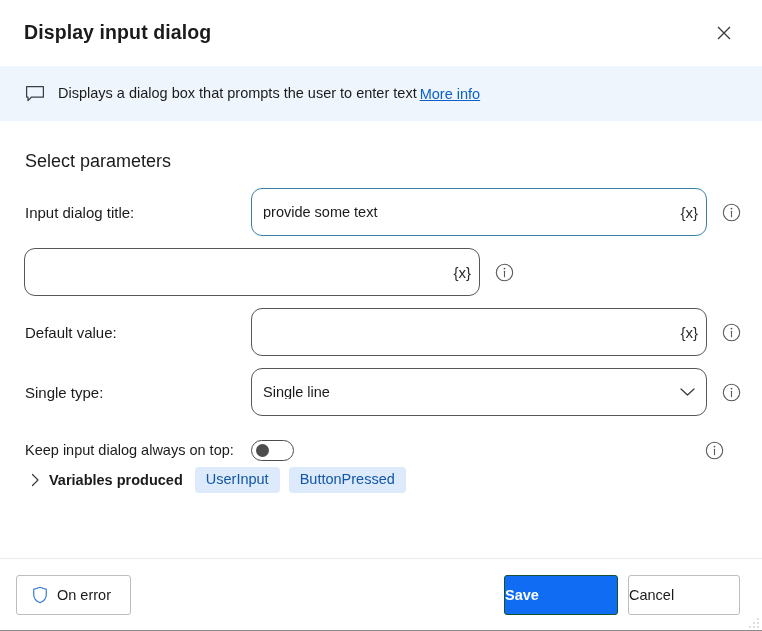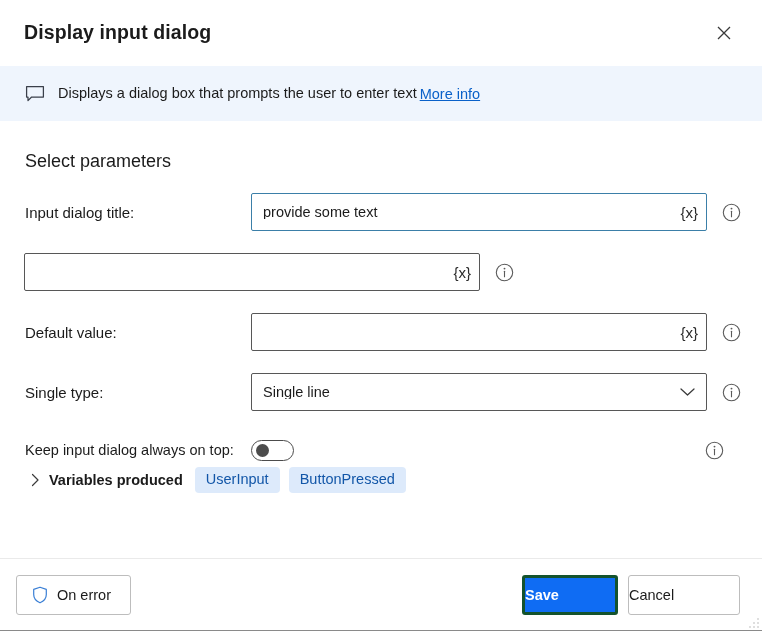--- a/index.html
+++ b/index.html
@@ -116,28 +116,28 @@
     width: 227px;
     flex: 0 0 227px;
     font-size: 15px;
     color: #1b1b1b;
     padding-left: 1px;
     box-sizing: border-box;
   }
   .field-control {
     width: 456px;
     flex: 0 0 456px;
-    height: 38px;
+    height: 48px;
     box-sizing: border-box;
     background: #ffffff;
     border: 1px solid #575757;
     display: flex;
     align-items: center;
     padding: 0 8px 0 11px;
-    border-radius: 2px;
+    border-radius: 11px;
     justify-content: flex-end;
   }
   .field-control.focused {
     border: 1px solid #3b7fa8;
   }
   .field-value {
     flex: 1 1 auto;
     font-size: 14.5px;
     color: #1b1b1b;
     line-height: 1;
@@ -279,22 +279,22 @@
   }
   .shield-wrap {
     margin-right: 9px;
     display: flex;
     align-items: center;
   }
   .footer-spacer { flex: 1 1 auto; }
   .btn-save {
     background: #0f6cf3;
     color: #ffffff;
-    border: 3px solid #14532d;
-    width: 96px;
+    border: 1px solid #14532d;
+    width: 114px;
     font-weight: bold;
     margin-right: 10px;
   }
   .btn-cancel {
     background: #ffffff;
     color: #1b1b1b;
     border: 1px solid #bdbdbd;
     width: 112px;
   }
 

